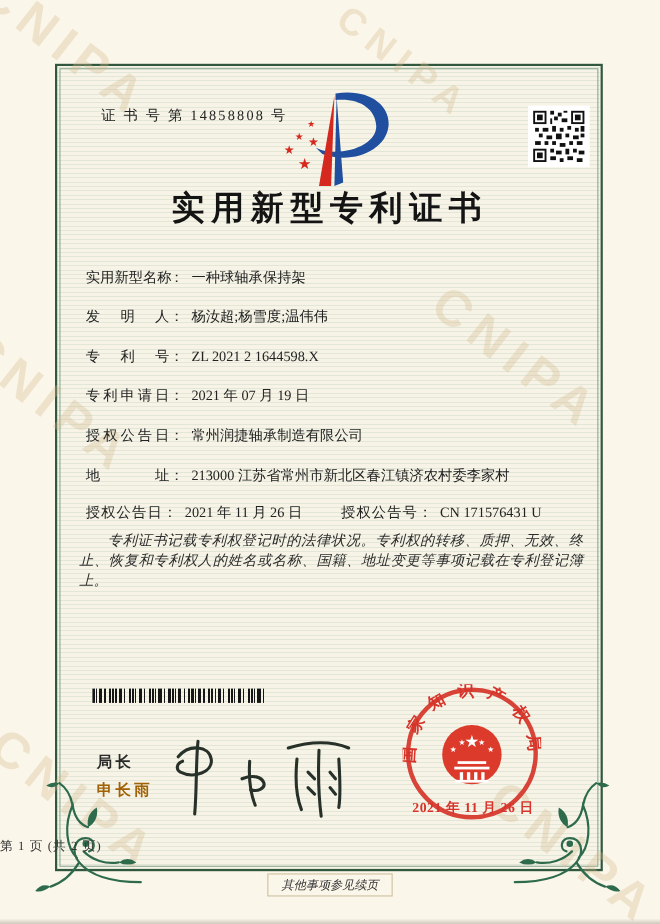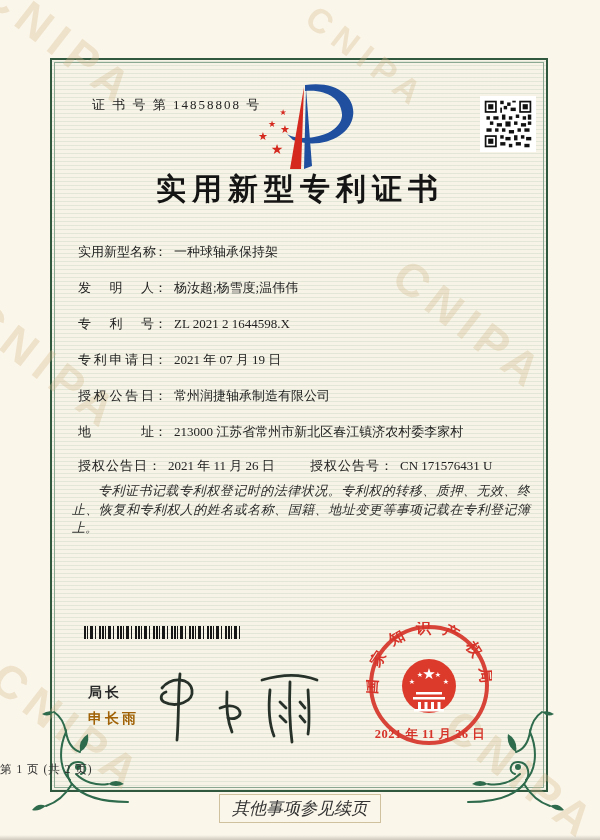--- a/index.html
+++ b/index.html
@@ -46,21 +46,21 @@
             font-size:14px;font-weight:700;letter-spacing:3px;color:#a16207;z-index:3;}
   .sig-svg{position:absolute;left:142px;top:662px;z-index:3;}
   
   .seal{position:absolute;left:366px;top:622px;z-index:4;}
   .seal-date{position:absolute;left:364px;top:726px;width:132px;text-align:center;color:#d6342a;
              font-size:12.5px;font-weight:700;letter-spacing:.5px;z-index:5;}
   
   .page-info{position:absolute;left:0;top:762px;width:100%;font-size:11.5px;
              letter-spacing:1px;color:#333;z-index:3;}
   .note-tab{position:absolute;left:50%;top:794px;transform:translateX(-50%);border:1px solid #cfc09e;
-            padding:2px 12px;font-size:17px;font-style:italic;color:#333;background:#fbf6ea;z-index:3;}
+            padding:2px 12px;font-size:11px;font-style:italic;color:#333;background:#fbf6ea;z-index:3;}
   .edge-bottom{position:absolute;left:0;bottom:0;width:100%;height:5px;
                background:linear-gradient(rgba(0,0,0,0),rgba(120,115,100,.35));z-index:6;}
 </style>
 </head>
 <body>
 
 <div class="page">
 
   <div class="frame"></div>
 

